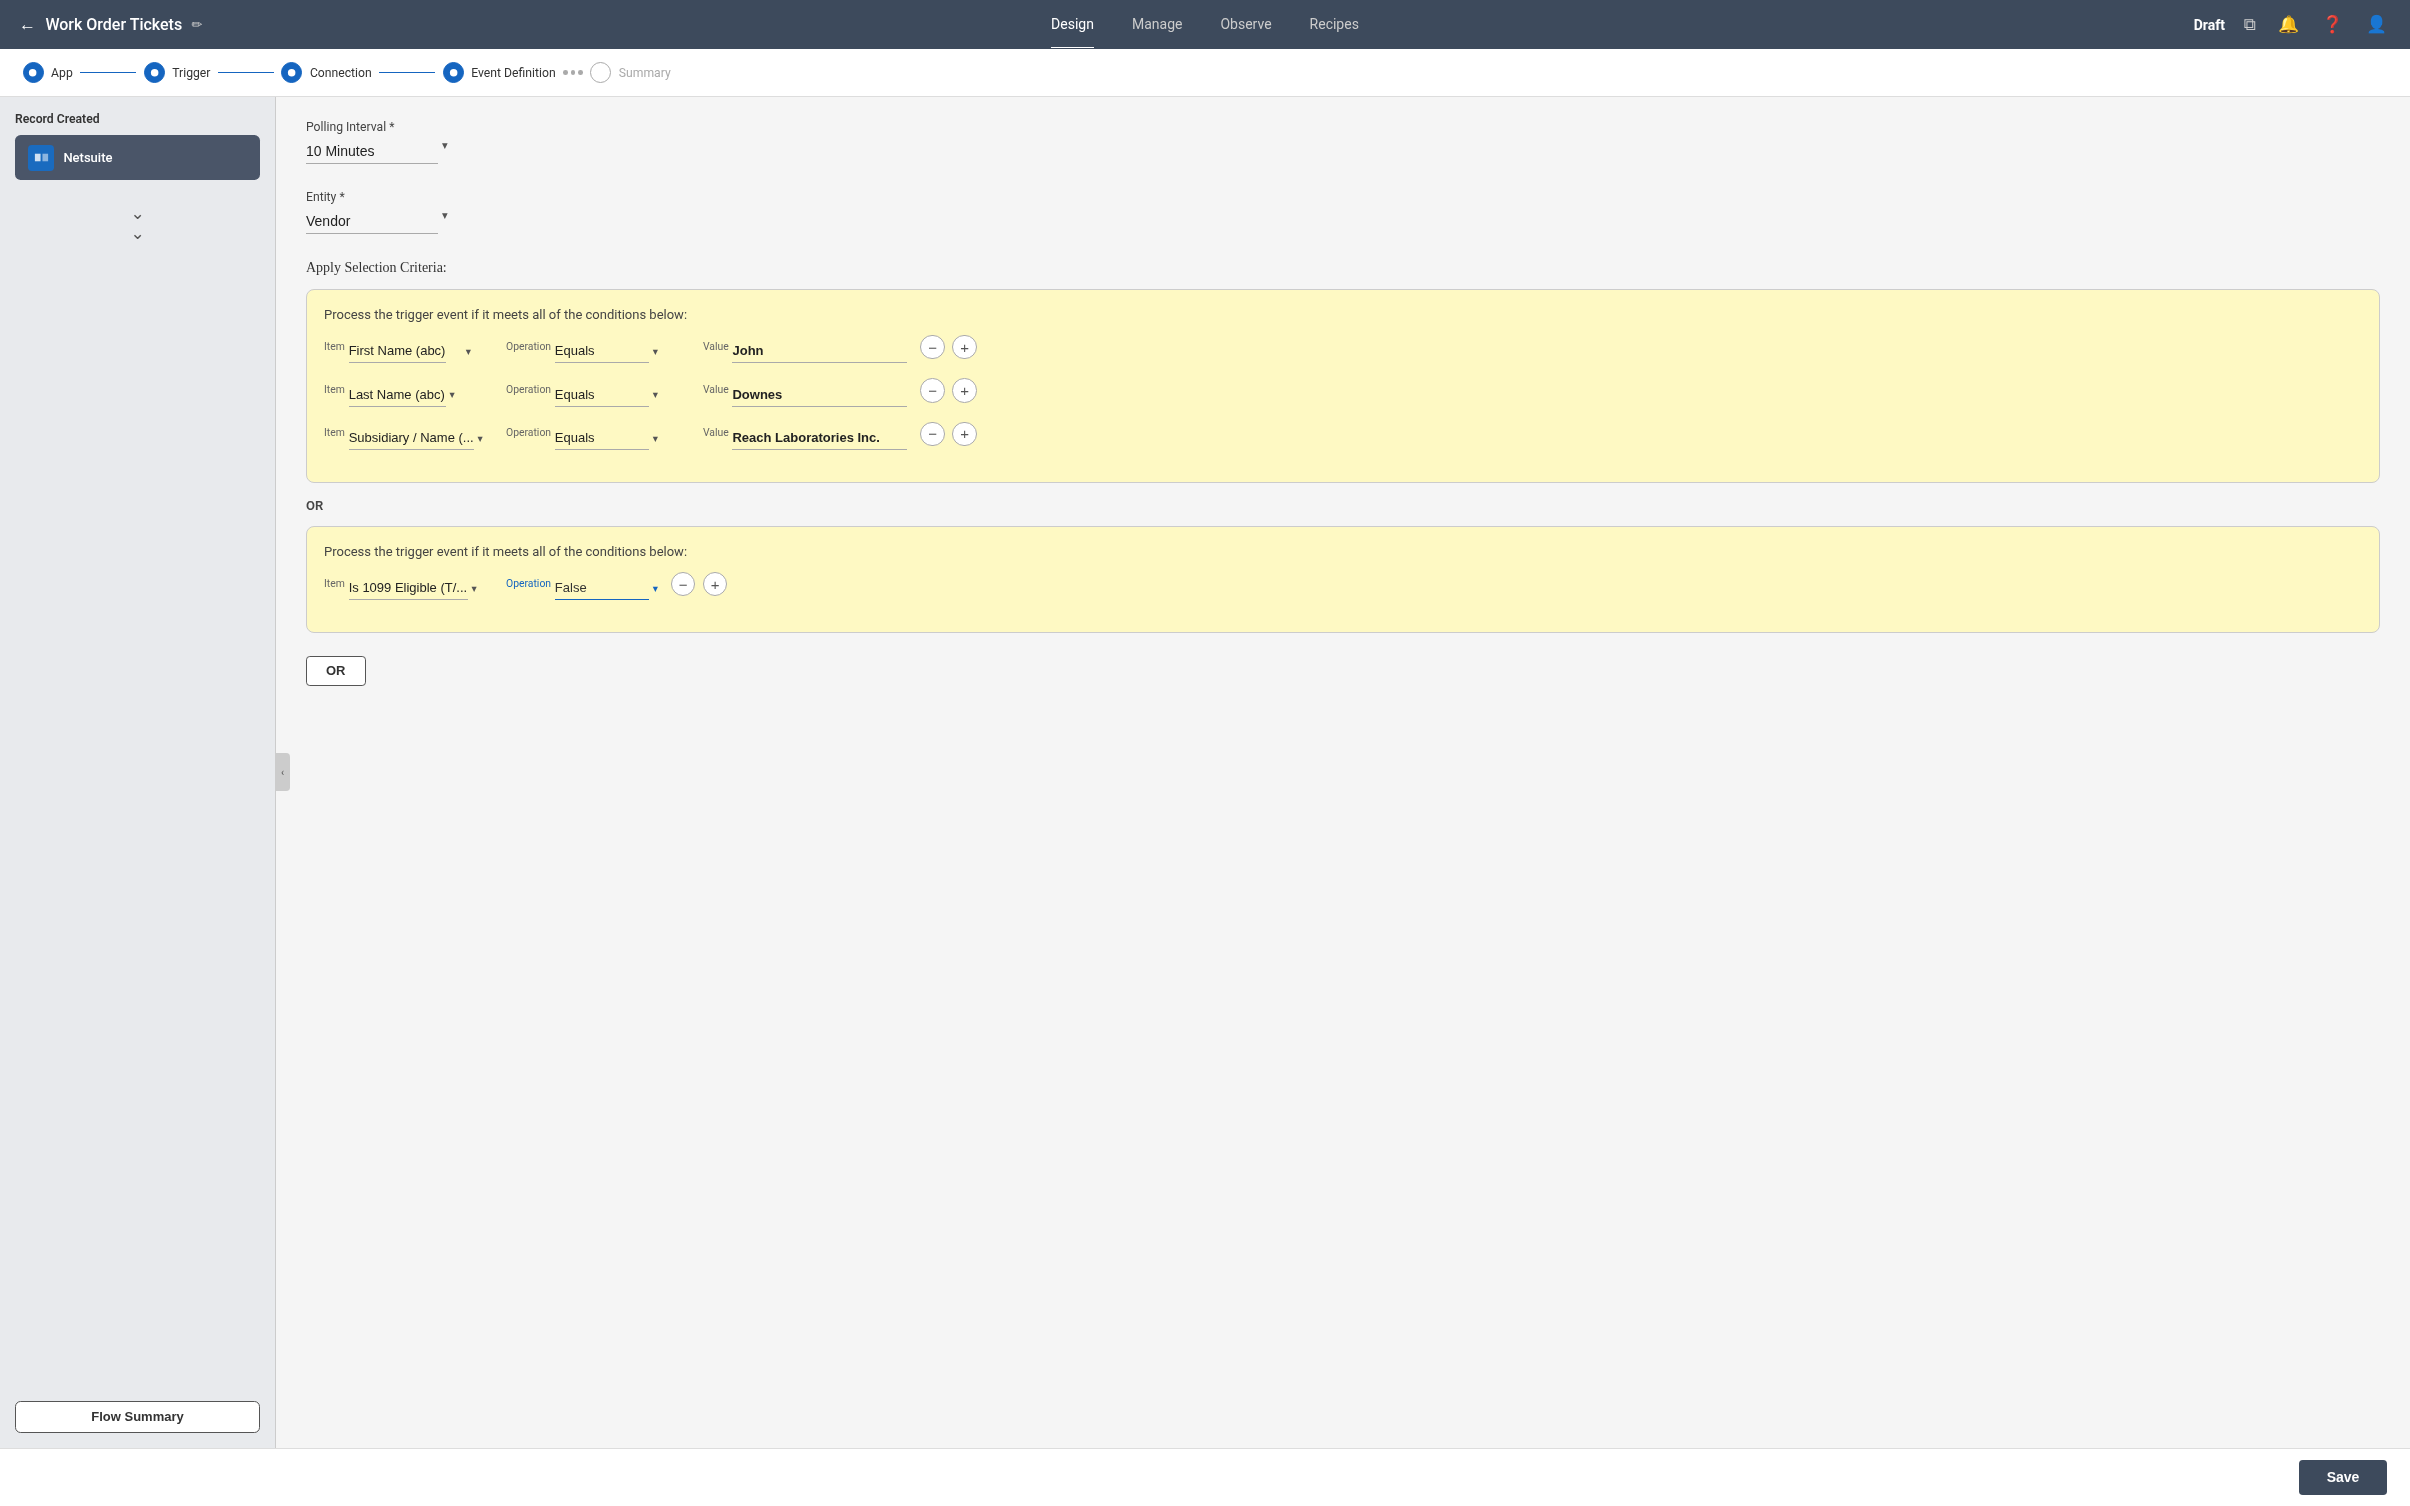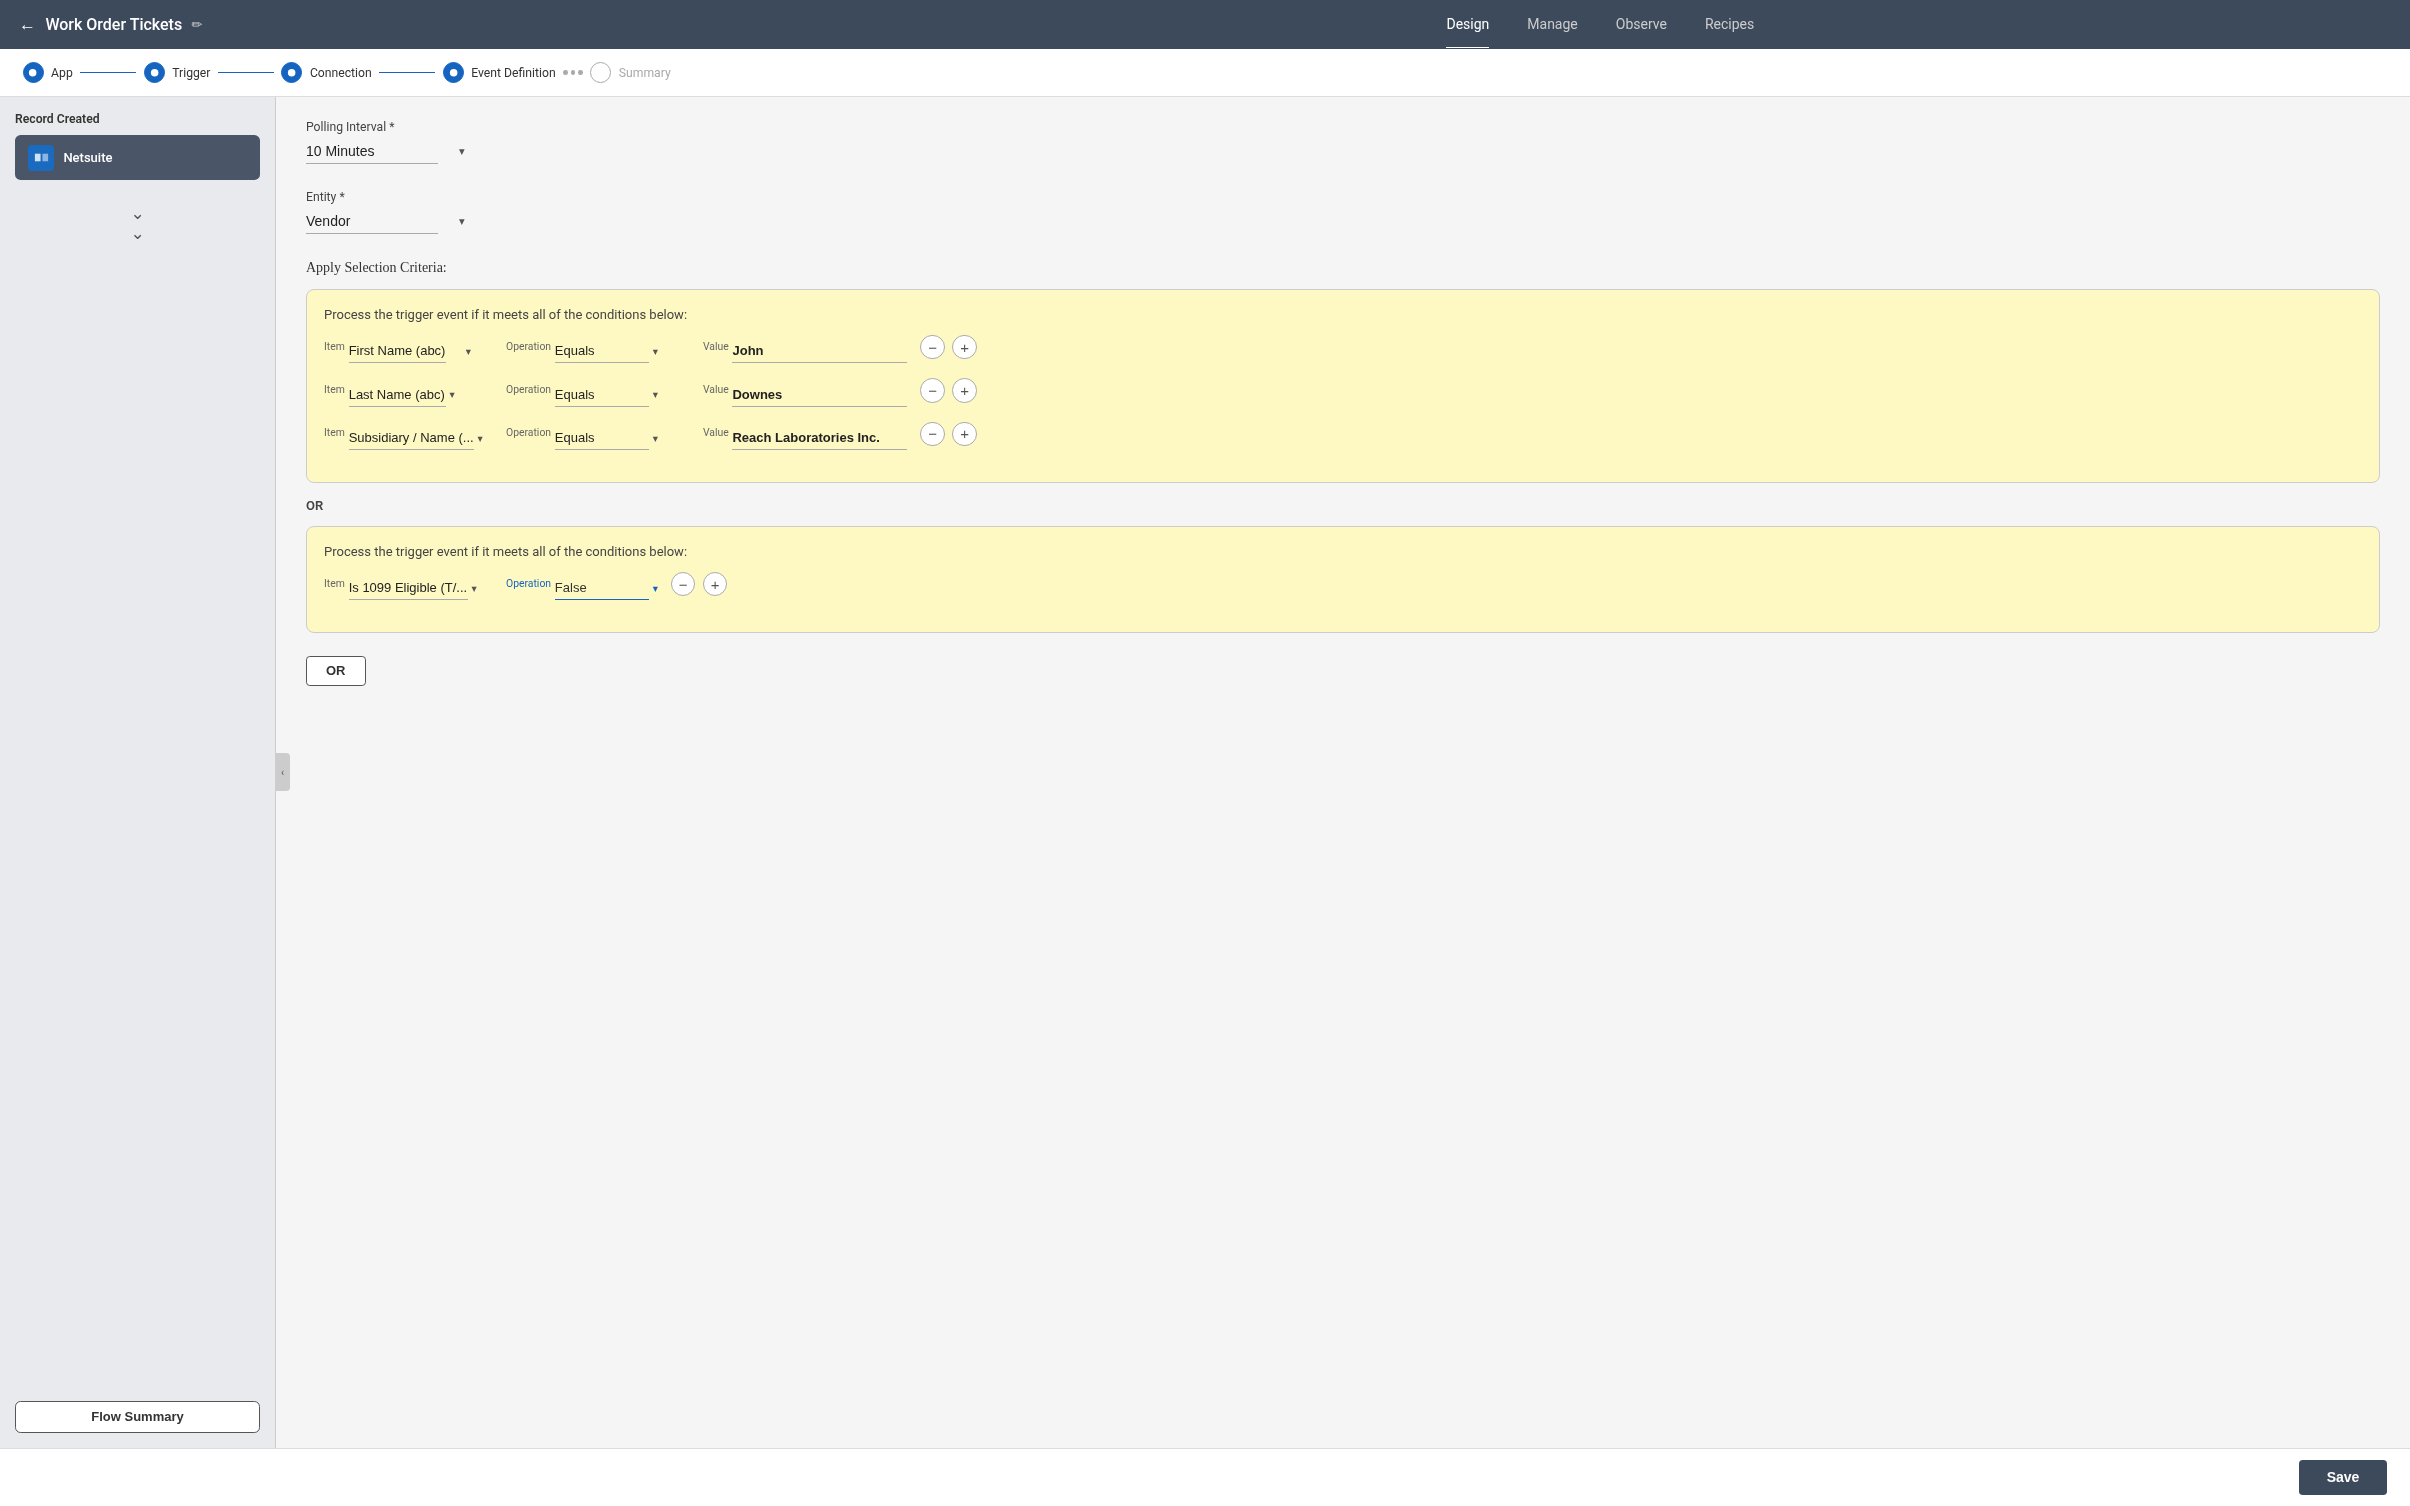--- a/index.html
+++ b/index.html
@@ -254,22 +254,21 @@
       font-size: 14px;
       color: #222;
       padding: 3.8px 0;
       cursor: pointer;
       min-width: 132px;
       appearance: none;
       -webkit-appearance: none;
     }
     .select-wrapper {
       display: flex;
-      align-items: center;
-      gap: 21px;
+      gap: 4px;
     }
     .select-arrow {
       font-size: 11.3px;
       color: #555;
     }
 
     .section-title {
       font-size: 14px;
       color: #333;
       margin-bottom: 13px;
@@ -411,20 +410,27 @@
   <div class="top-nav-left">
     <span class="back-arrow">←</span>
     <span class="app-title">Work Order Tickets</span>
     <span class="edit-icon">✏</span>
   </div>
   <div class="top-nav-center">
     <span class="nav-tab active">Design</span>
     <span class="nav-tab">Manage</span>
     <span class="nav-tab">Observe</span>
     <span class="nav-tab">Recipes</span>
+  </div>
+  <div class="top-nav-right">
+    <span class="draft-badge">Draft</span>
+    <button class="icon-btn">⧉</button>
+    <button class="icon-btn">🔔</button>
+    <button class="icon-btn">❓</button>
+    <button class="icon-btn">👤</button>
   </div>
 </div>
 
 <div class="progress-bar">
 
   <div class="step-item">
     <div class="step-circle active">
       <svg width="11.3" height="11.3" viewBox="0 0 12 12">
           <circle cx="6" cy="6" r="4" fill="white"></circle>
         </svg>

